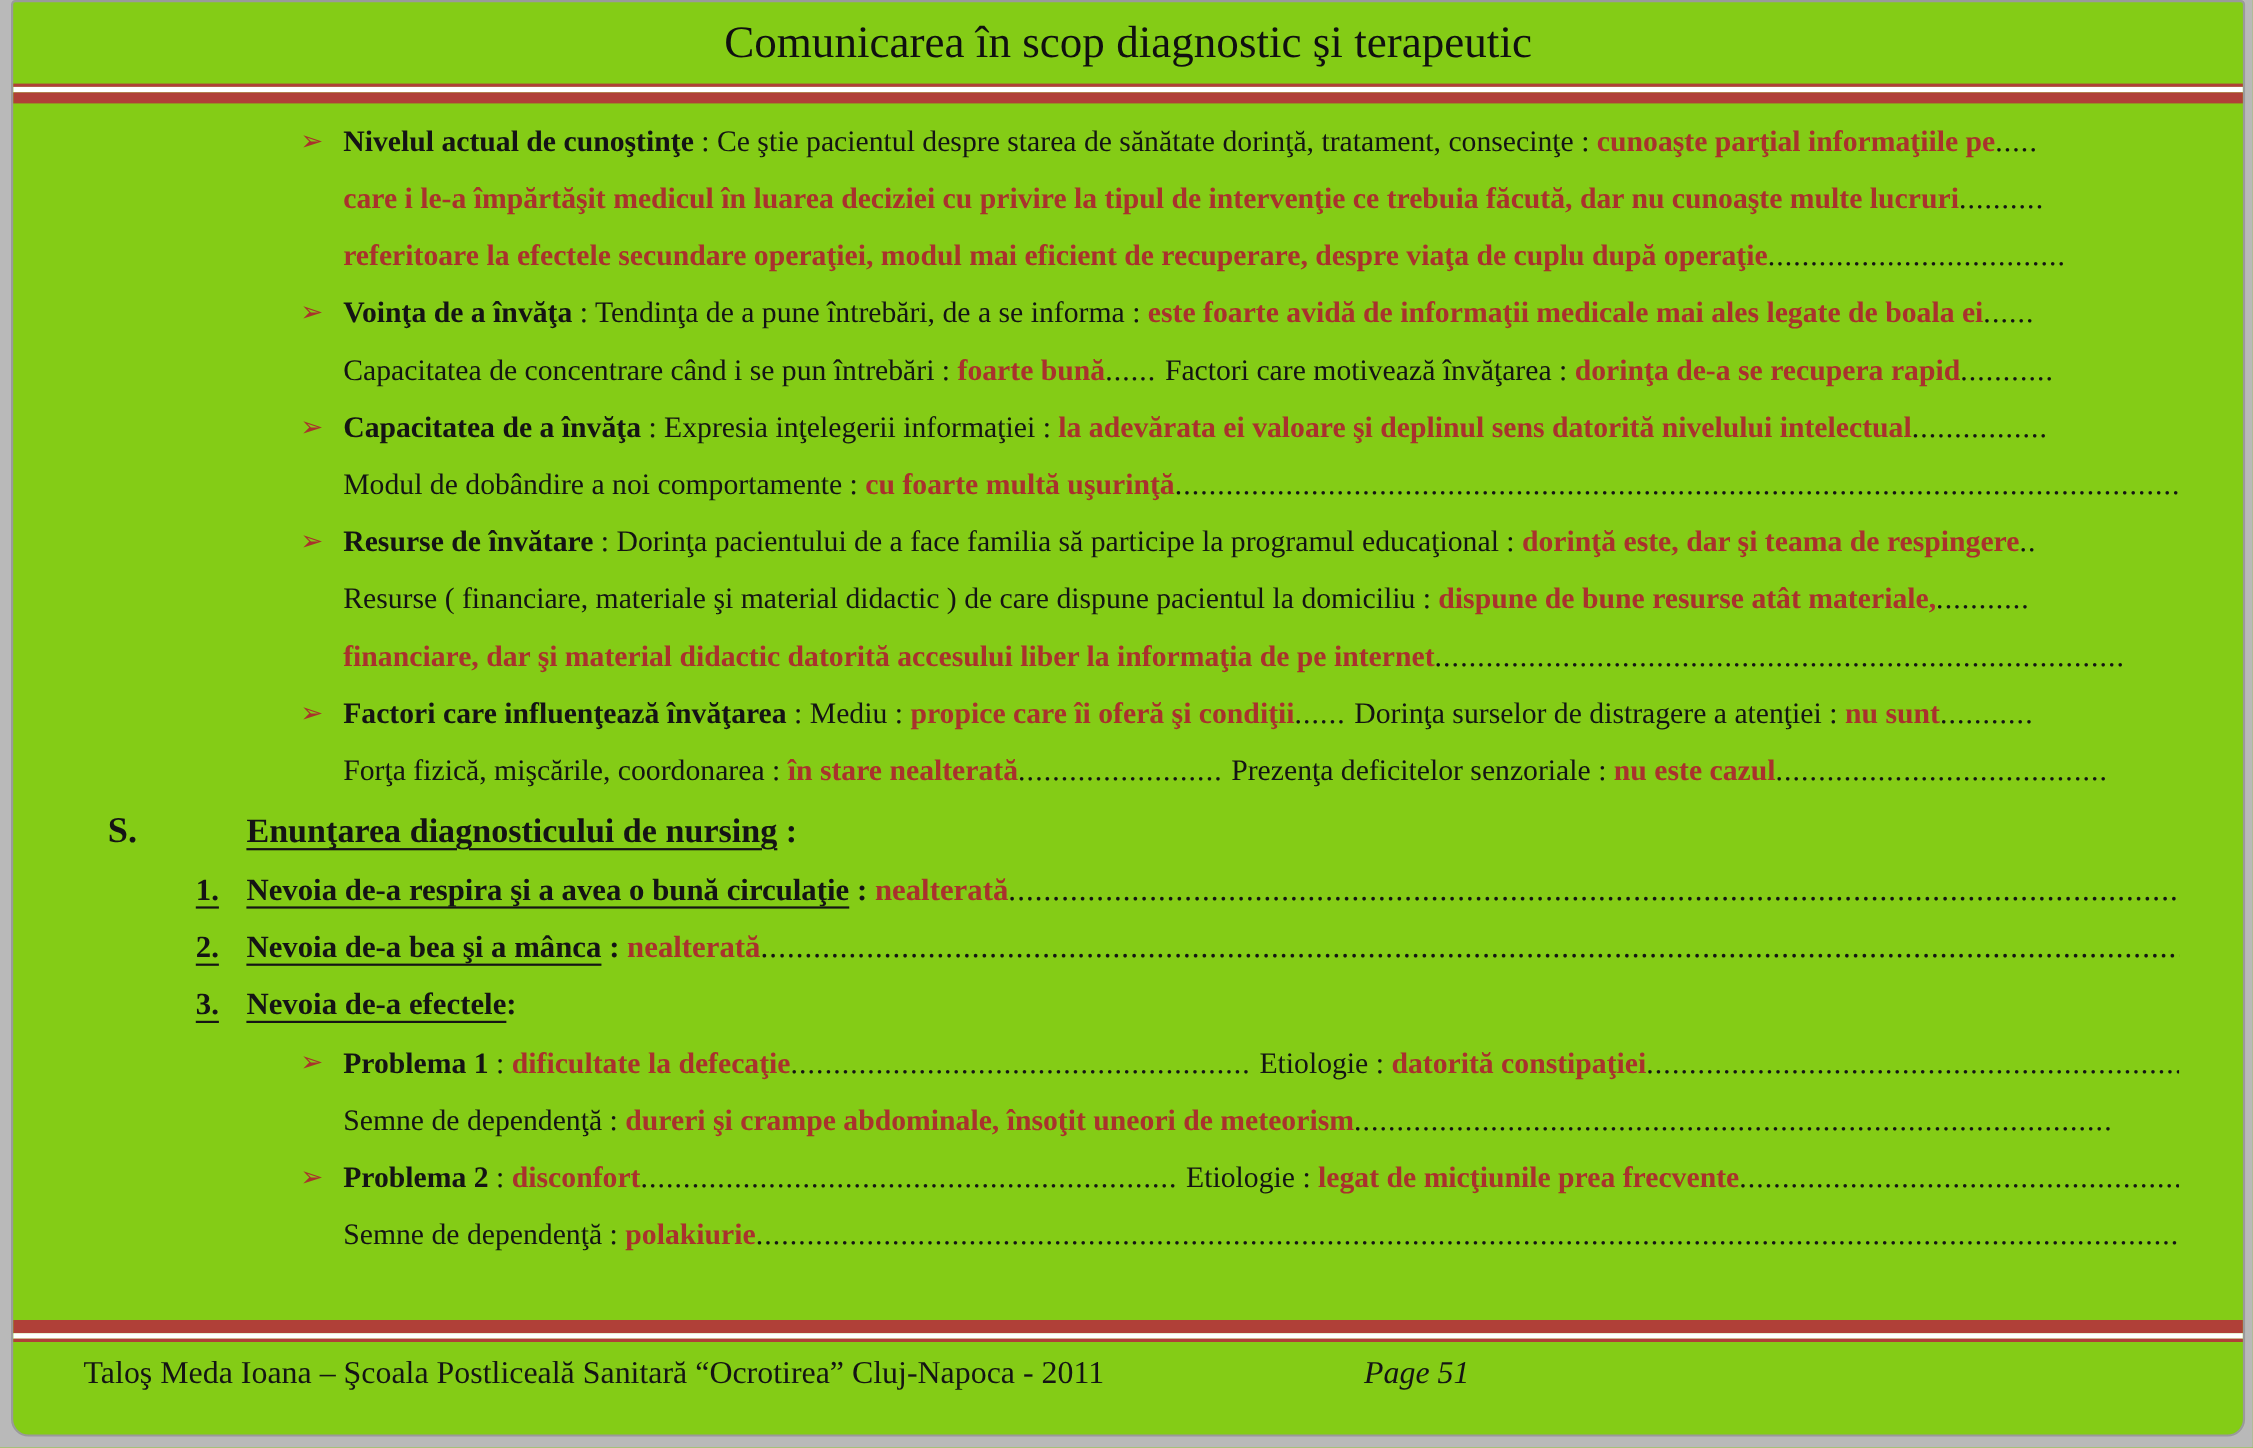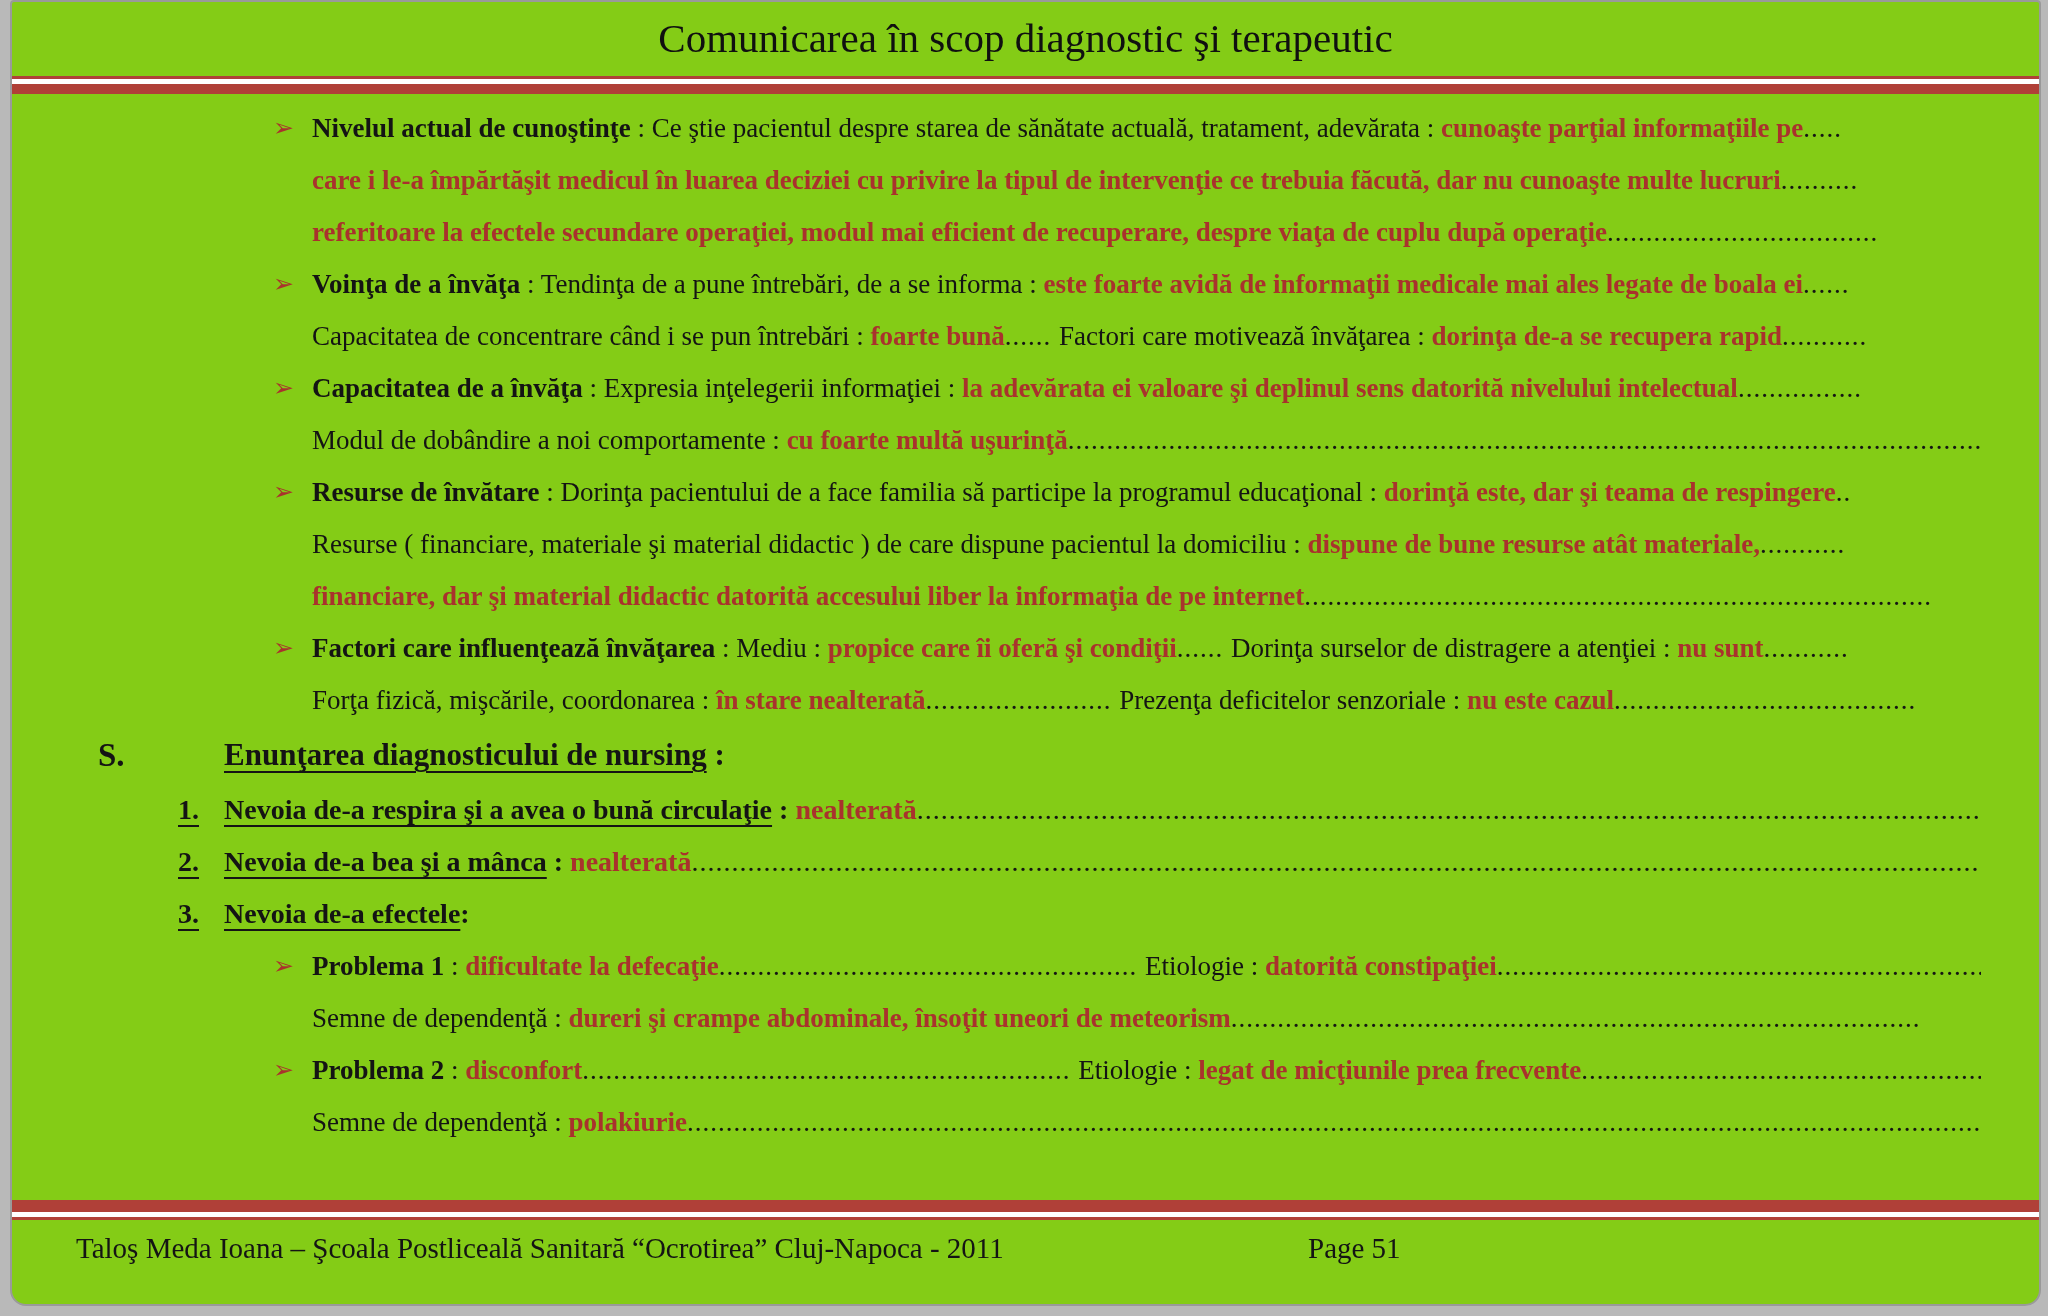--- a/index.html
+++ b/index.html
@@ -80,37 +80,37 @@
   .footer-rule .gap{height:5px;background:#ffffff;}
   .footer-rule .thin{height:3px;background:var(--rule-red);}
   .footer-text{
     position:absolute;left:0;right:0;top:1222px;
     height:48px;line-height:48px;
     font-size:29px;
     white-space:nowrap;
     margin-left:36px;
   }
   .footer-author{position:absolute;left:28px;}
-  .footer-page{position:absolute;left:1260px;}
+  .footer-page{position:absolute;left:1192px;font-style:italic;}
 </style>
 </head>
 <body>
 
 <div class="page">
 
   <div class="title">Comunicarea în scop diagnostic şi terapeutic</div>
 
   <div class="rule-top">
     <div class="thin"></div>
     <div class="gap"></div>
     <div class="thick"></div>
   </div>
 
   <div class="content" id="content">
-      <div class="line p-bullet"><span class="arrow">➢</span><span class="sg-b">Nivelul actual de cunoştinţe</span><span class="sg-n"> : Ce ştie pacientul despre starea de sănătate actuală, tratament, adevărata : </span><span class="sg-r">cunoaşte parţial informaţiile pe</span><span class="sg-d">.....</span></div>
+      <div class="line p-bullet"><span class="arrow">➢</span><span class="sg-b">Nivelul actual de cunoştinţe</span><span class="sg-n"> : Ce ştie pacientul despre starea de sănătate dorinţă, tratament, consecinţe : </span><span class="sg-r">cunoaşte parţial informaţiile pe</span><span class="sg-d">.....</span></div>
       <div class="line p-cont"><span class="sg-r">care i le-a împărtăşit medicul în luarea deciziei cu privire la tipul de intervenţie ce trebuia făcută, dar nu cunoaşte multe lucruri</span><span class="sg-d">..........</span></div>
       <div class="line p-cont"><span class="sg-r">referitoare la efectele secundare operaţiei, modul mai eficient de recuperare, despre viaţa de cuplu după operaţie</span><span class="sg-d">...................................</span></div>
       <div class="line p-bullet"><span class="arrow">➢</span><span class="sg-b">Voinţa de a învăţa</span><span class="sg-n"> : Tendinţa de a pune întrebări, de a se informa : </span><span class="sg-r">este foarte avidă de informaţii medicale mai ales legate de boala ei</span><span class="sg-d">......</span></div>
       <div class="line p-cont"><span class="sg-n">Capacitatea de concentrare când i se pun întrebări : </span><span class="sg-r">foarte bună</span><span class="sg-d">...... </span><span class="sg-n">Factori care motivează învăţarea : </span><span class="sg-r">dorinţa de-a se recupera rapid</span><span class="sg-d">...........</span></div>
       <div class="line p-bullet"><span class="arrow">➢</span><span class="sg-b">Capacitatea de a învăţa</span><span class="sg-n"> : Expresia inţelegerii informaţiei : </span><span class="sg-r">la adevărata ei valoare şi deplinul sens datorită nivelului intelectual</span><span class="sg-d">................</span></div>
       <div class="line p-cont"><span class="sg-n">Modul de dobândire a noi comportamente : </span><span class="sg-r">cu foarte multă uşurinţă</span><span class="sg-d">......................................................................................................................................................</span></div>
       <div class="line p-bullet"><span class="arrow">➢</span><span class="sg-b">Resurse de învătare</span><span class="sg-n"> : Dorinţa pacientului de a face familia să participe la programul educaţional : </span><span class="sg-r">dorinţă este, dar şi teama de respingere</span><span class="sg-d">..</span></div>
       <div class="line p-cont"><span class="sg-n">Resurse  ( financiare, materiale şi material didactic ) de care dispune pacientul la domiciliu :  </span><span class="sg-r">dispune de bune resurse atât materiale,</span><span class="sg-d">...........</span></div>
       <div class="line p-cont"><span class="sg-r">financiare, dar şi material didactic datorită accesului liber la informaţia de pe internet</span><span class="sg-d">.................................................................................</span></div>
       <div class="line p-bullet"><span class="arrow">➢</span><span class="sg-b">Factori care influenţează învăţarea</span><span class="sg-n"> : Mediu :  </span><span class="sg-r">propice care îi oferă şi condiţii</span><span class="sg-d">...... </span><span class="sg-n">Dorinţa surselor de distragere a atenţiei : </span><span class="sg-r">nu sunt</span><span class="sg-d">...........</span></div>

